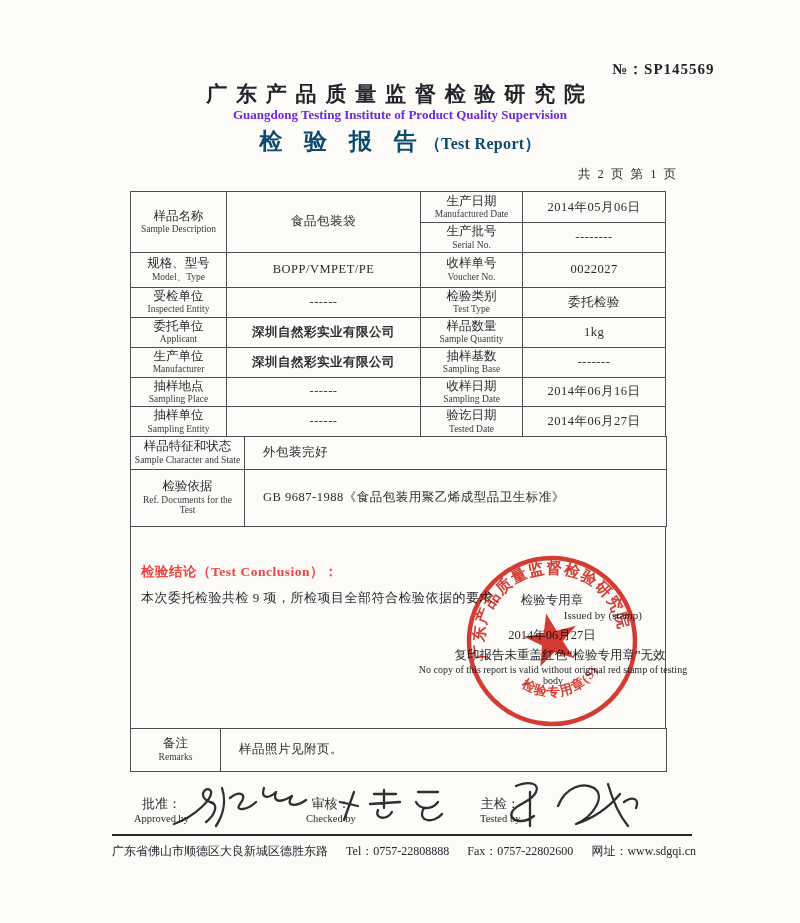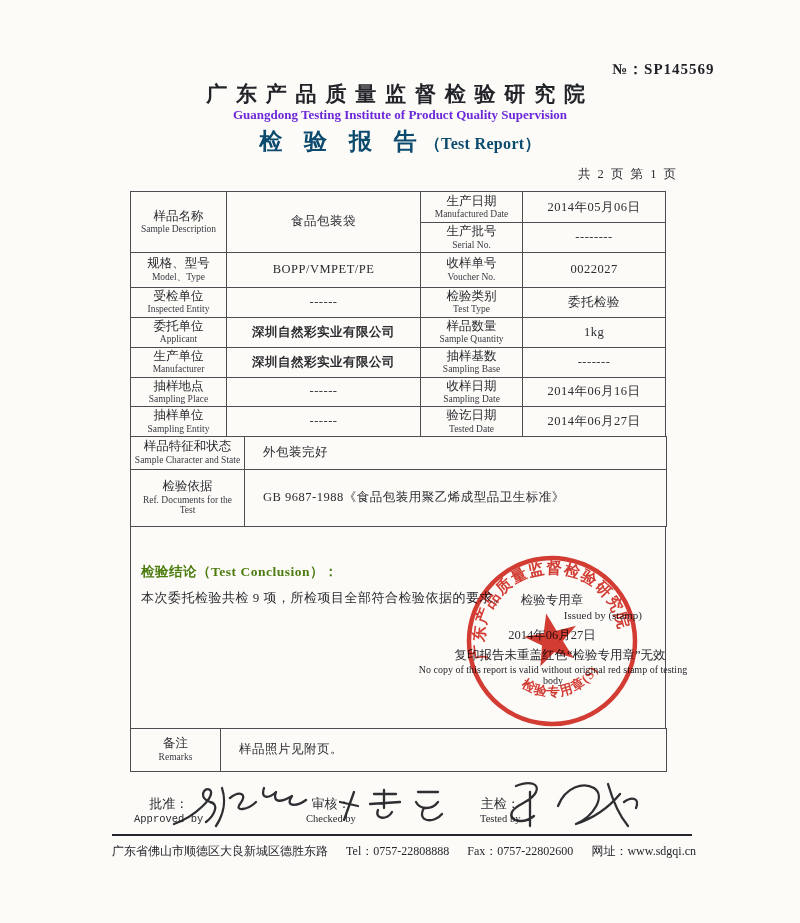--- a/index.html
+++ b/index.html
@@ -52,42 +52,42 @@
   td.val{font-size:12.5px;letter-spacing:0.5px;}
   td.val-left{text-align:left;padding-left:18px;}
   .dash{letter-spacing:0;color:#33333a;}
   
   .conclusion-cell{
     position:relative;width:534px;height:201px;
     border:1px solid #4c4c52;background:transparent;
   }
   .conclusion-heading{
     position:absolute;left:10px;top:36px;
-    font-size:13.5px;font-weight:bold;color:#4d7c0f;letter-spacing:0.5px;
+    font-size:13.5px;font-weight:bold;color:#ef4444;letter-spacing:0.5px;
   }
   .conclusion-body{
     position:absolute;left:10px;top:62px;
     font-size:13px;color:#2b2b30;letter-spacing:0.5px;
   }
   
   .stamp-caption-cn{position:absolute;left:462px;top:592px;width:180px;text-align:center;font-size:12.5px;color:#2e2e34;}
   .stamp-caption-en{position:absolute;left:462px;top:609px;width:180px;text-align:right;font-size:11px;color:#2e2e34;}
   .stamp-date{position:absolute;left:462px;top:627px;width:180px;text-align:center;font-size:12.5px;color:#2e2e34;}
   .copy-notice-cn{position:absolute;left:430px;top:647px;width:260px;text-align:center;font-size:12.5px;color:#27272d;}
   .copy-notice-en{position:absolute;left:408px;top:664px;width:290px;text-align:center;font-size:10px;color:#27272d;}
   .stamp-svg{
     position:absolute;left:462px;top:551px;width:180px;height:180px;
     transform:rotate(-12deg);
     opacity:0.88;mix-blend-mode:multiply;pointer-events:none;
   }
   
   .sig-label{position:absolute;text-align:center;color:#2b2b30;}
   .sig-label .cn{font-size:13px;}
   .sig-label .en{font-size:10.5px;}
-  .sig-approved{left:134px;top:795px;font-family:Liberation Mono, monospace;}
+  .sig-approved{left:134px;top:795px;}
   .sig-checked{left:306px;top:795px;}
   .sig-tested{left:480px;top:795px;}
   .sig-svg{position:absolute;pointer-events:none;}
   .sig-svg path{fill:none;stroke:#1c1c22;stroke-width:2.3;stroke-linecap:round;stroke-linejoin:round;opacity:.92;}
   .sig1{left:170px;top:780px;}
   .sig2{left:334px;top:786px;}
   .sig3{left:498px;top:776px;}
   
   .footer-rule{position:absolute;left:112px;top:834px;width:580px;height:2px;background:#24242c;}
   .footer-text{

